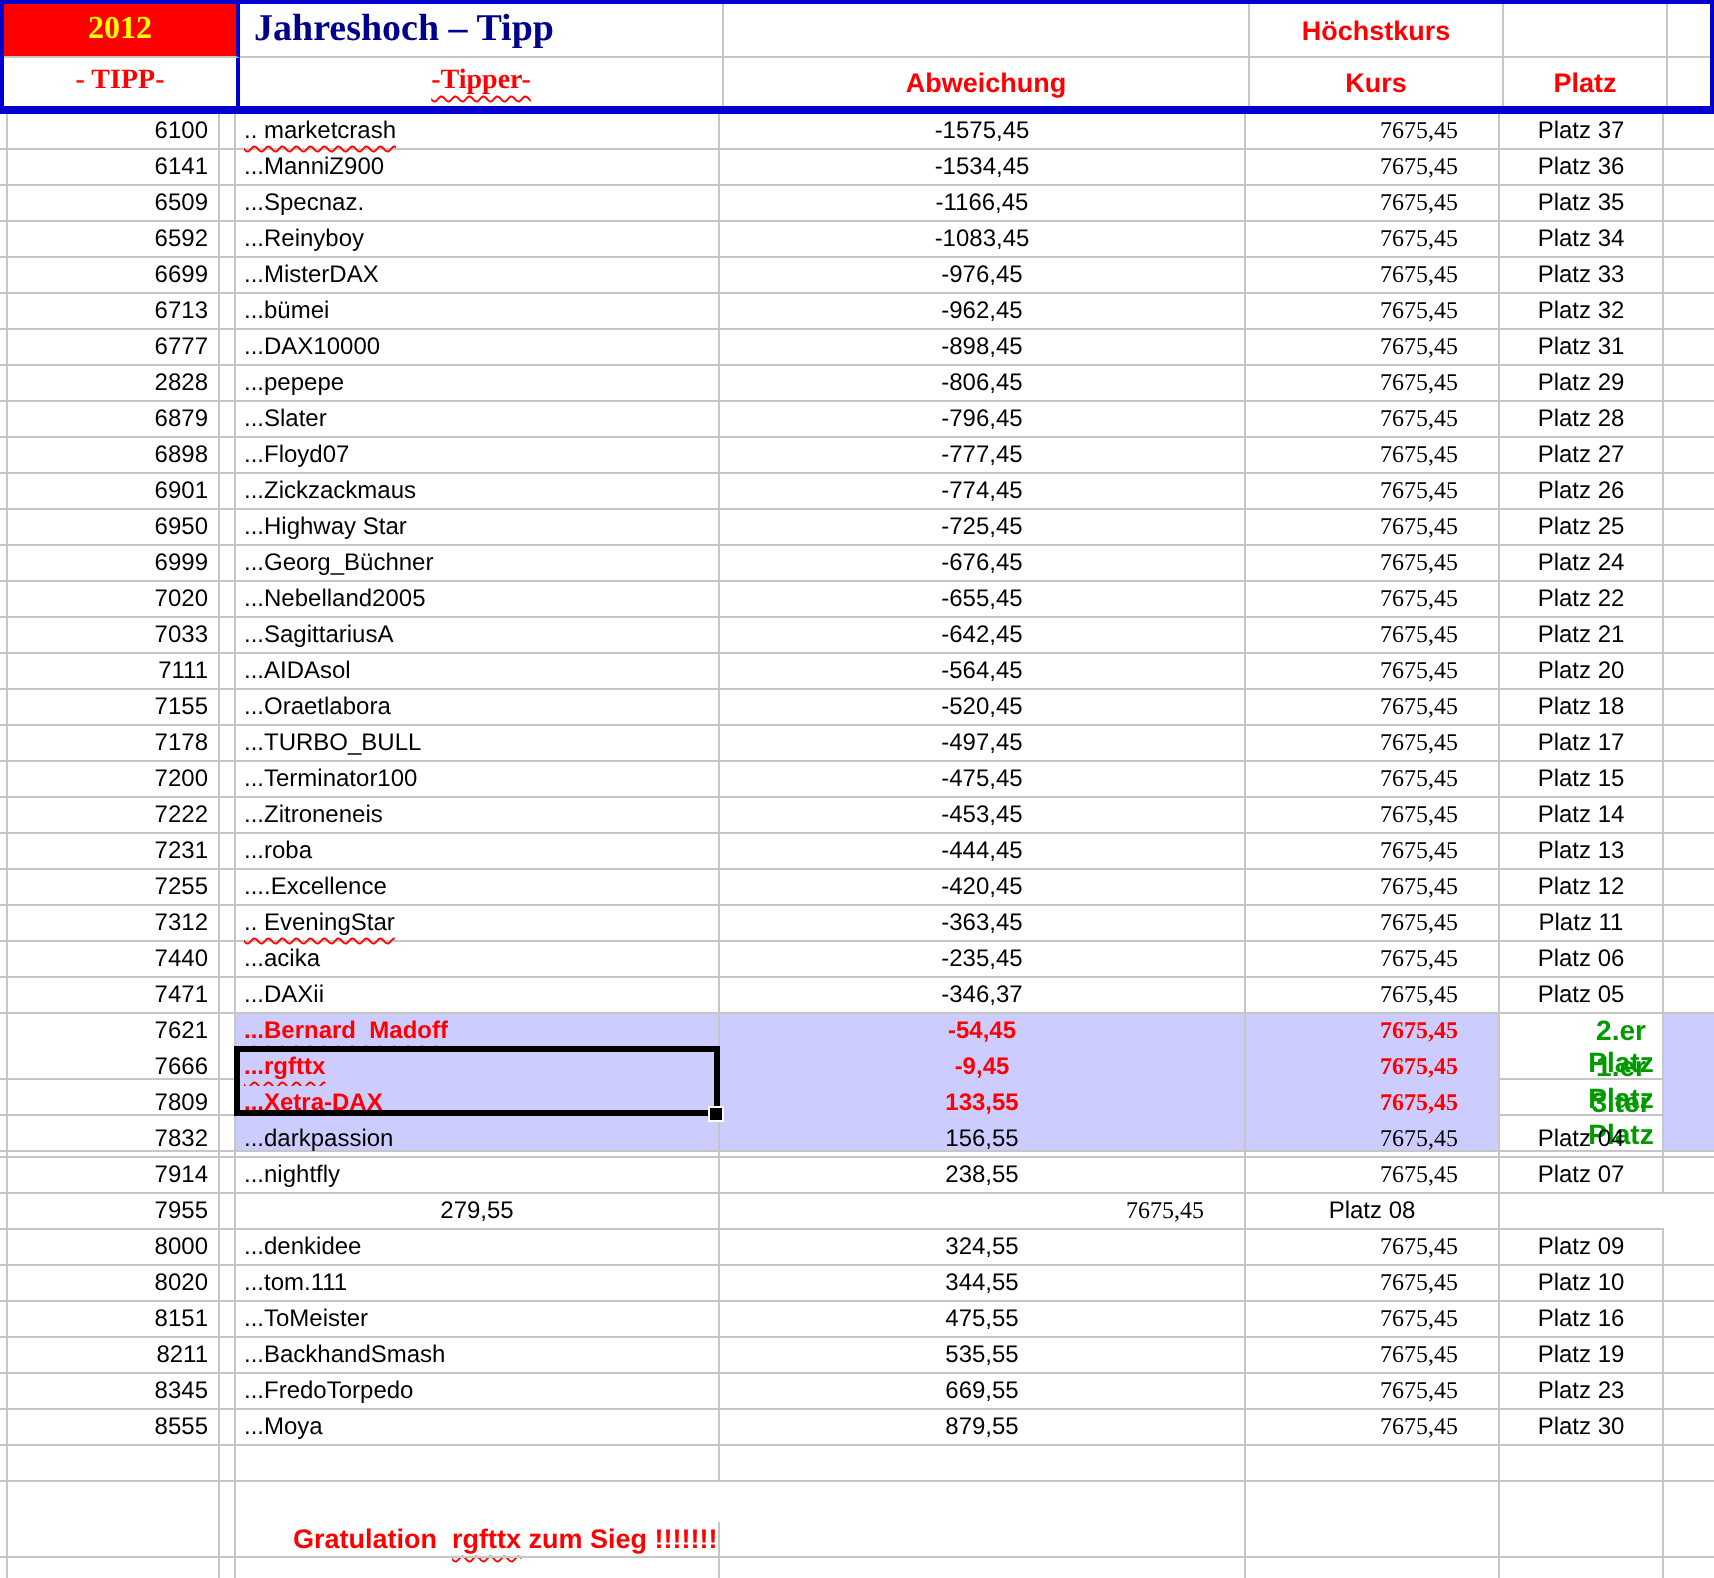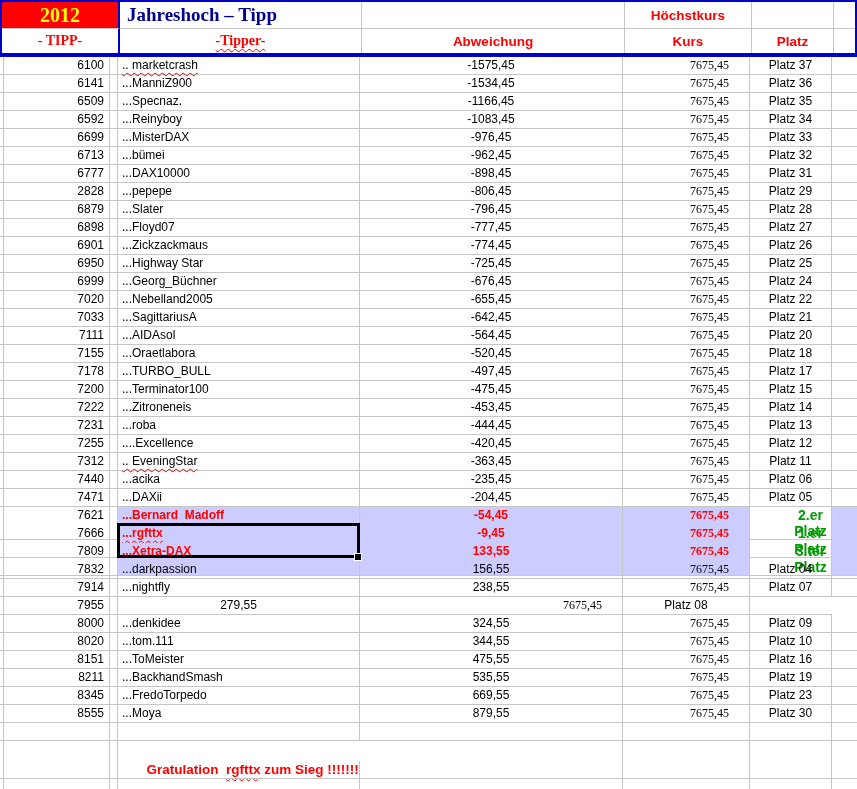--- a/index.html
+++ b/index.html
@@ -29,21 +29,21 @@
     grid-template-rows:27px 24px;
     background:#fff;
   }
   .hcell{box-sizing:border-box;border-right:1px solid var(--grid);border-bottom:1px solid var(--grid);
          display:flex;align-items:center;justify-content:center;overflow:hidden;}
   .hcell.noright{border-right:none;}
   .hcell.nobottom{border-bottom:none;}
   .year-cell{
     grid-column:1 / 4;grid-row:1;
     background:var(--red);color:#ffff00;
-    font-family:"Liberation Serif",serif;font-weight:bold;font-size:20px;
+    font-family:"Liberation Serif",serif;font-weight:bold;font-size:16px;
     border-right:2px solid var(--blue);border-bottom:1px solid var(--grid);
   }
   .tipp-head{
     grid-column:1 / 4;grid-row:2;
     color:var(--red);font-family:"Liberation Serif",serif;font-weight:bold;font-size:14px;
     border-right:2px solid var(--blue);border-bottom:none;
   }
   .title-cell{justify-content:flex-start;padding-left:7px;
     color:var(--navy);font-family:"Liberation Serif",serif;font-weight:bold;font-size:19px;}
   .serif-red{color:var(--red);font-family:"Liberation Serif",serif;font-weight:bold;font-size:14px;}
@@ -355,21 +355,21 @@
         <div class="cell c-abw">-235,45</div>
         <div class="cell c-kurs">7675,45</div>
         <div class="cell c-platz">Platz 06</div>
         <div class="cell last"></div>
       </div>
       <div class="row">
         <div class="cell "></div>
         <div class="cell c-tipp">7471</div>
         <div class="cell "></div>
         <div class="cell c-tipper"><span>...DAXii</span></div>
-        <div class="cell c-abw">-204,45</div>
+        <div class="cell c-abw">-346,37</div>
         <div class="cell c-kurs">7675,45</div>
         <div class="cell c-platz">Platz 05</div>
         <div class="cell last"></div>
       </div>
       <div class="row">
         <div class="cell "></div>
         <div class="cell c-tipp">7621</div>
         <div class="cell "></div>
         <div class="cell c-tipper hl-bg hl-red"><span class="squig">...Bernard  Madoff</span></div>
         <div class="cell c-abw hl-bg hl-red">-54,45</div>

